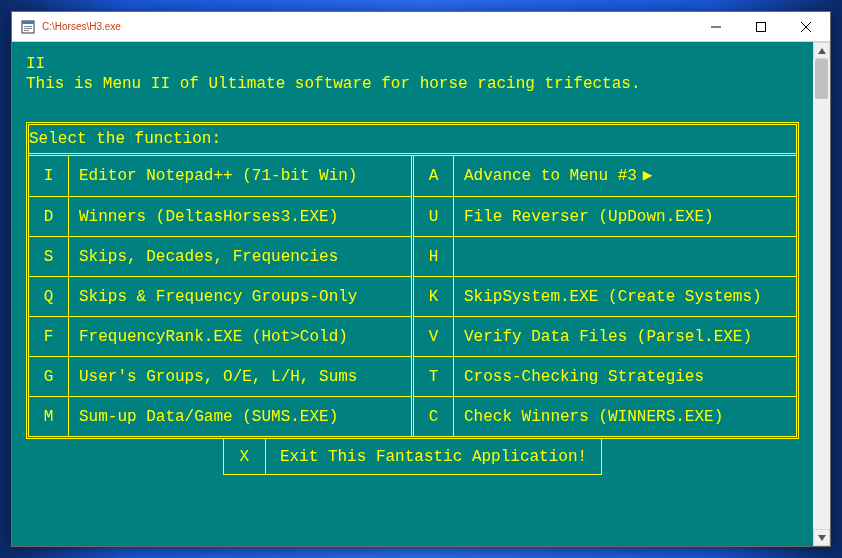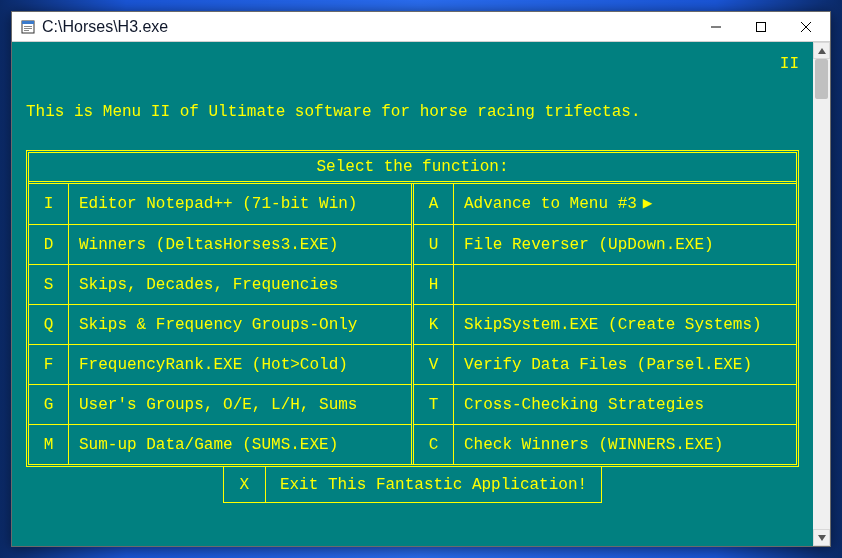--- a/index.html
+++ b/index.html
@@ -32,22 +32,22 @@
   }
   .titlebar .app-icon {
     width: 16px;
     height: 16px;
     margin-right: 6px;
     display: inline-flex;
     align-items: center;
     justify-content: center;
   }
   .titlebar .title {
-    font-size: 16px;
-    color: #0f172a;
+    font-size: 10px;
+    color: #c2410c;
     flex: 0 0 auto;
   }
   .titlebar .spacer { flex: 1; }
   .titlebar .winbtn {
     width: 45px;
     height: 28px;
     display: flex;
     align-items: center;
     justify-content: center;
     font-size: 11px;
@@ -84,33 +84,33 @@
   }
   .scroll-track { flex: 1; background: #f0f0f0; position: relative; }
   .scroll-thumb {
     position: absolute;
     top: 0; left: 2px; right: 2px;
     height: 40px;
     background: #c0c0c0;
     border-radius: 2px;
   }
   .menu-title {
-    text-align: right;
-    margin-bottom: 28px;
+    text-align: left;
+    margin-bottom: 0;
   }
   .intro {
     margin-bottom: 28px;
   }
   .menu-box {
     border: 3px double #ffff00;
     display: flex;
     flex-direction: column;
   }
   .menu-header {
-    text-align: center;
+    text-align: left;
     padding: 4px 0;
     border-bottom: 3px double #ffff00;
   }
   .menu-columns {
     display: flex;
   }
   .col {
     flex: 1;
     display: flex;
     flex-direction: column;

